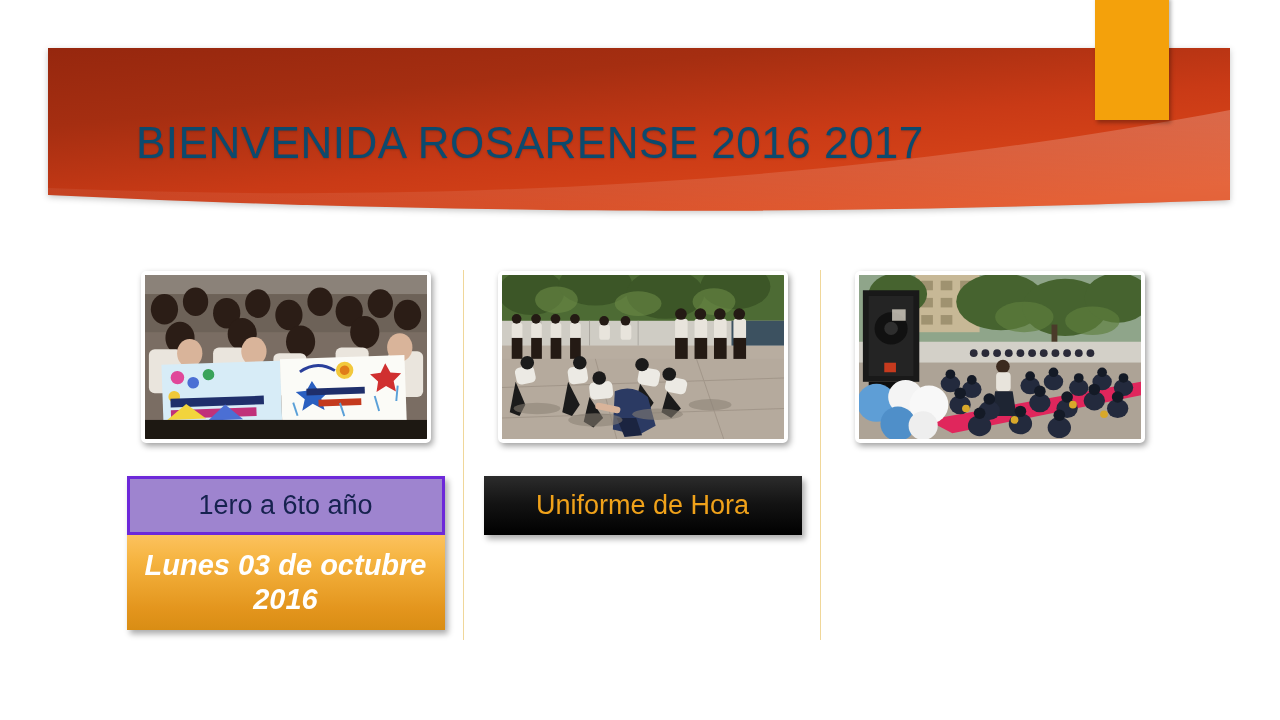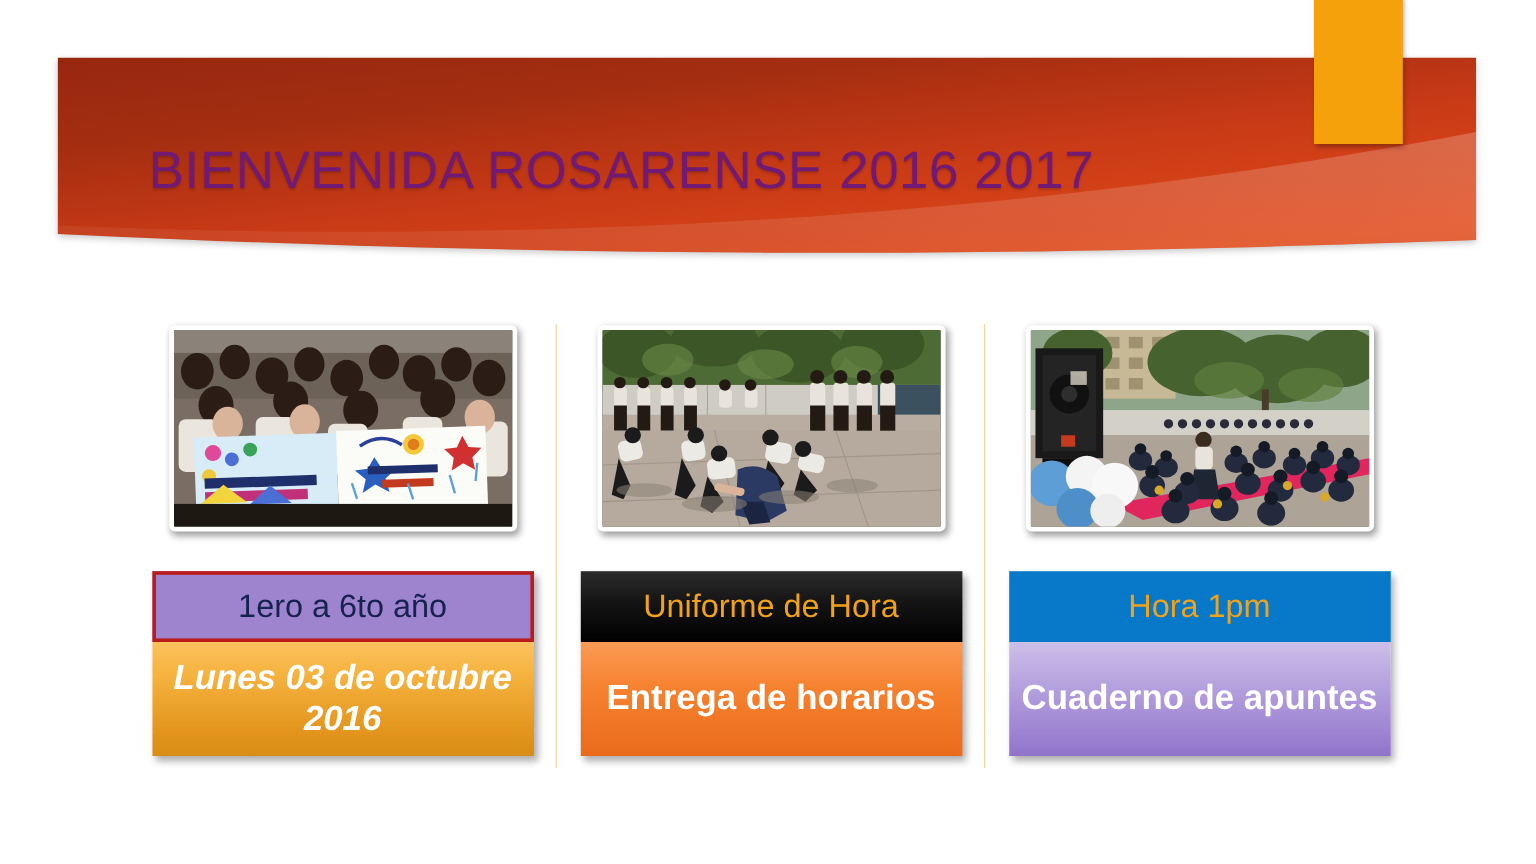--- a/index.html
+++ b/index.html
@@ -28,25 +28,25 @@
     position:absolute;
     left:48px; top:48px;
     width:1182px; height:168px;
     z-index:2;
     filter:drop-shadow(0px 2px 3px rgba(0,0,0,0.22));
   }
   .banner-svg { display:block; width:100%; height:100%; }
 
   .slide-title {
     position:absolute;
-    left:124px; top:108px;
+    left:136px; top:108px;
     width:900px; height:70px;
     z-index:4;
     display:flex; align-items:center;
-    color:#701a75;
+    color:#0c4a6e;
     font-family:"Liberation Sans", sans-serif;
     font-size:44px;
     font-weight:300;
     letter-spacing:0.5px;
     white-space:nowrap;
     text-shadow:0 1px 2px rgba(0,0,0,0.18);
   }
 
   
   .columns {
@@ -113,21 +113,21 @@
     font-weight:bold;
     text-align:center;
     line-height:1.16;
     padding:0 10px;
   }
 
   
   .c1-top {
     background:#9e84cf;
     color:#16224f;
-    border:3px solid #b91c1c;
+    border:3px solid #6d28d9;
   }
   .c1-bottom {
     background:linear-gradient(180deg,#fcc25e 0%,#f5b33f 28%,#e3951d 78%,#d98d14 100%);
     font-style:italic;
   }
   
   .c2-top {
     background:linear-gradient(180deg,#2c2c2c 0%,#141414 45%,#000000 100%);
     color:#f0a21a;
   }
@@ -356,21 +356,20 @@
           <g fill="#8a8175" opacity="0.55">
             <ellipse cx="36" cy="140" rx="24" ry="6"></ellipse>
               <ellipse cx="96" cy="152" rx="28" ry="7"></ellipse>
             <ellipse cx="160" cy="146" rx="26" ry="6"></ellipse>
               <ellipse cx="214" cy="136" rx="22" ry="6"></ellipse>
           </g>
         </svg>
       </div>
       <div class="labels">
         <div class="label-top c2-top">Uniforme de Hora</div>
-        <div class="label-bottom c2-bottom">Entrega de horarios</div>
       </div>
     </div>
 
     <div class="col col-3">
       <div class="photo">
         <svg viewBox="0 0 290 172" preserveAspectRatio="none">
           <rect width="290" height="172" fill="#b4ab9e"></rect>
 
           <rect y="0" width="290" height="74" fill="#8fa58a"></rect>
           <rect x="58" y="0" width="66" height="60" fill="#c7b896"></rect>
@@ -474,20 +473,16 @@
 
             <g fill="#d8a82a">
               <circle cx="110" cy="140" r="4"></circle>
                 <circle cx="160" cy="152" r="4"></circle>
               <circle cx="220" cy="136" r="4"></circle>
                 <circle cx="252" cy="146" r="4"></circle>
             </g>
           </g>
         </svg>
       </div>
-      <div class="labels">
-        <div class="label-top c3-top">Hora 1pm</div>
-        <div class="label-bottom c3-bottom">Cuaderno de apuntes</div>
-      </div>
     </div>
 
   </div>
 </div>
 
 </body></html>

